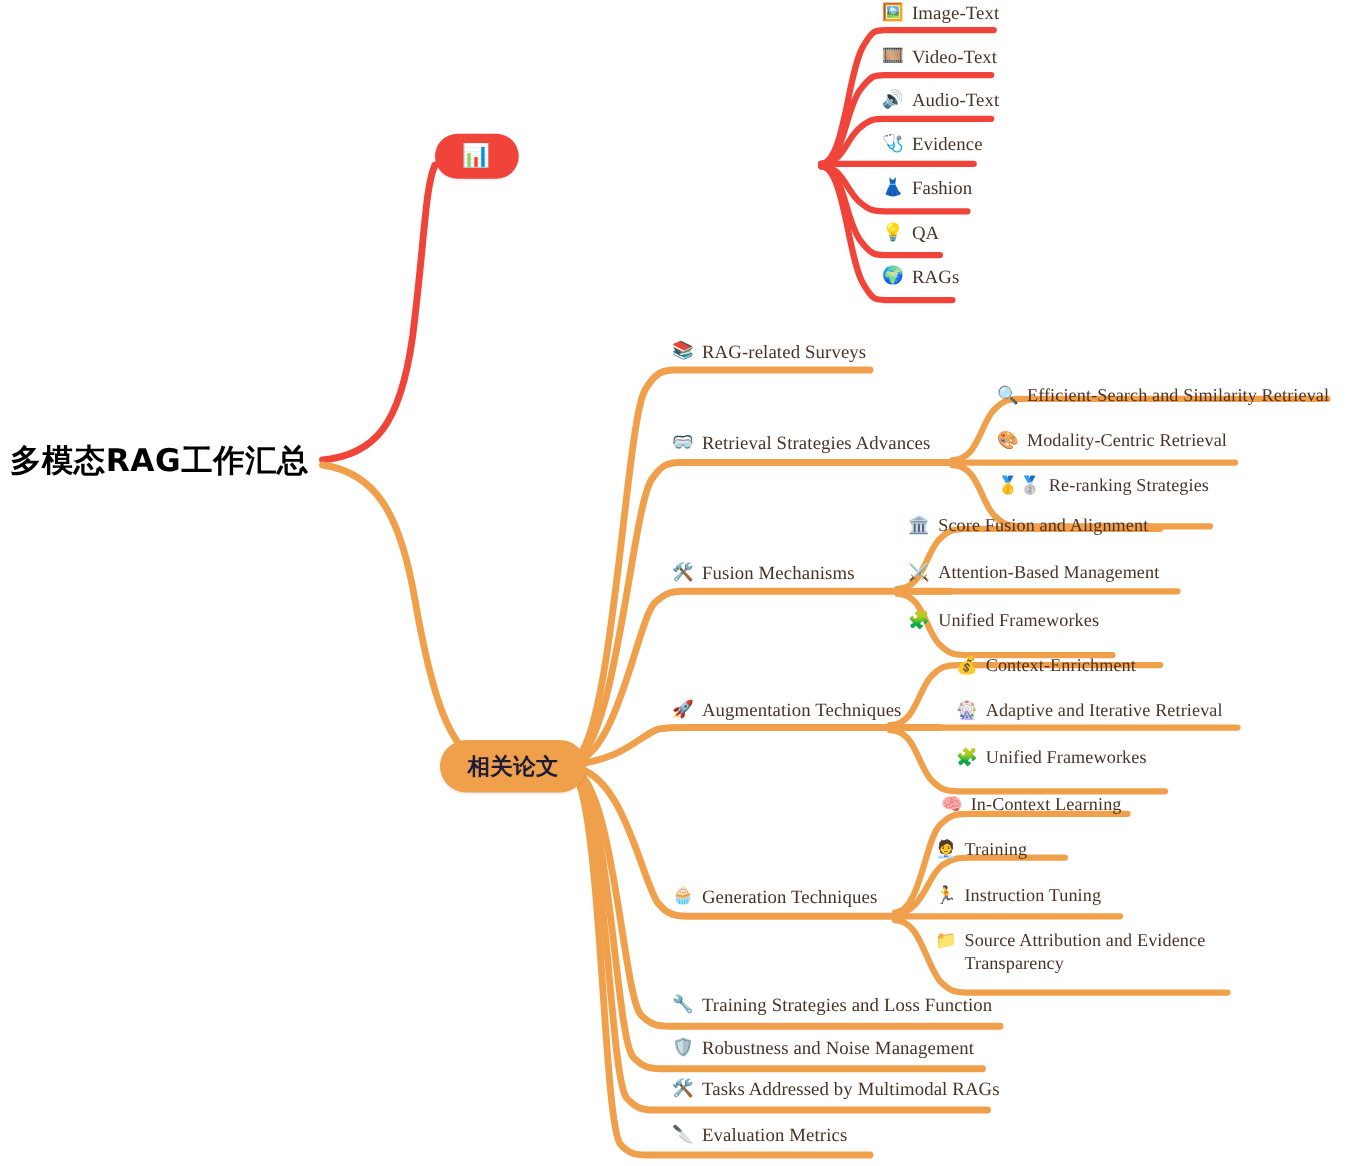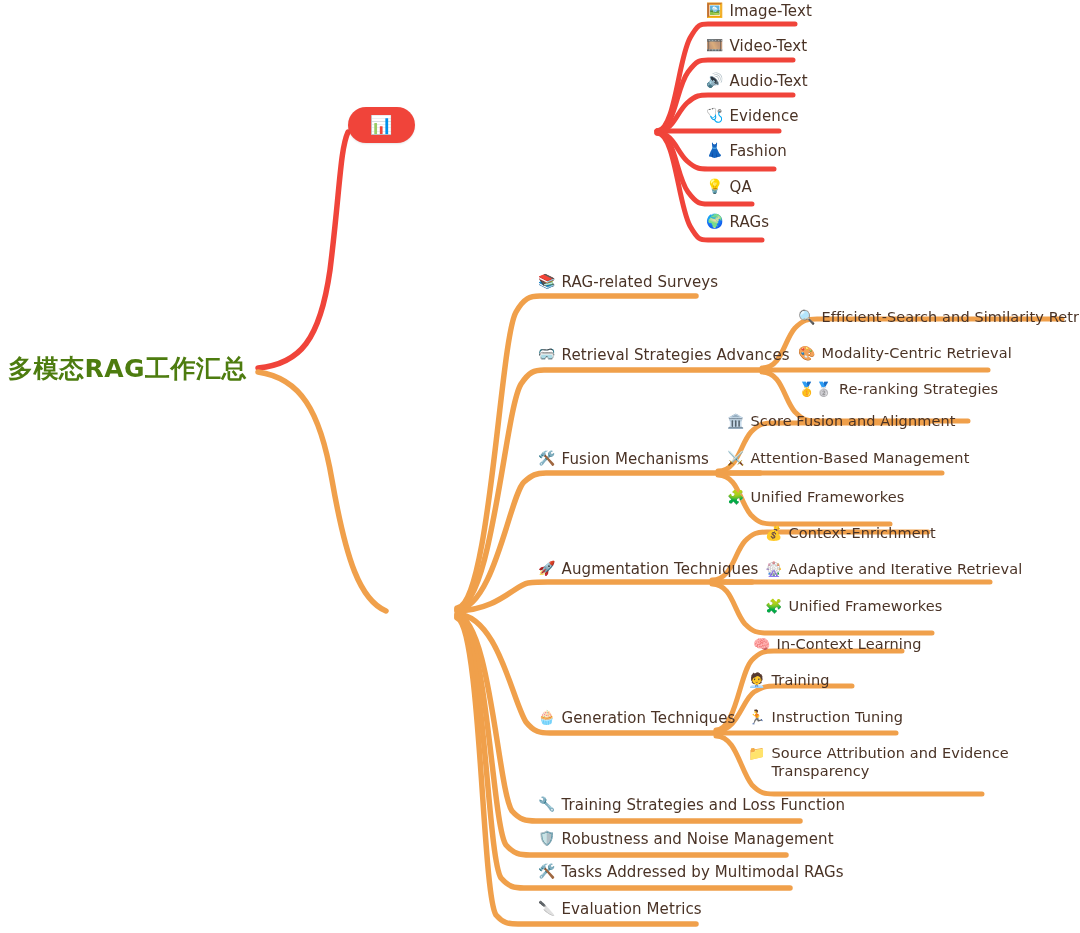--- a/index.html
+++ b/index.html
@@ -28,21 +28,21 @@
   .node {
     position: absolute;
     white-space: nowrap;
   }
   
   .root-node {
     left: 8px;
     top: 352px;
     font-size: 25px;
     font-weight: 700;
-    color: #4d7c0f;
+    color: #000000;
     letter-spacing: 0.5px;
     font-family: "DejaVu Sans", "Liberation Sans", sans-serif;
   }
   
   .pill {
     display: inline-flex;
     align-items: center;
     gap: 8px;
     border-radius: 22px;
     padding: 9px 22px;
@@ -64,21 +64,21 @@
     color: #4a3326;
     font-size: 15px;
     line-height: 1.22;
     letter-spacing: 0.1px;
     display: flex;
     align-items: flex-start;
     gap: 6px;
     white-space: nowrap;
   }
   .leaf .emoji { font-size: 14px; line-height: 1.25; }
-  .leaf .txt { white-space: nowrap; }
+  .leaf .txt { white-space: nowrap; font-family: Liberation Serif, serif; }
   .leaf.wrap .txt { white-space: normal; max-width: 240px; }
   .leaf-sm { font-size: 14.5px; }
   
   .watermark {
     position: absolute;
     left: 650px;
     top: 868px;
     display: flex;
     align-items: center;
     gap: 10px;
@@ -161,20 +161,25 @@
   <div class="node root-node">
     <span>多模态RAG工作汇总</span>
   </div>
 
   <div class="node" style="left:348px; top:107px;">
     <span class="pill pill-red">
       <span class="emoji">📊</span>
     </span>
   </div>
 
+  <div class="node" style="left:352px; top:592px;">
+    <span class="pill pill-orange">
+      <span>相关论文</span>
+    </span>
+  </div>
 
   <div class="leaf" style="left:706px; top:2px;">
     <span class="emoji">🖼️</span>
     <span class="txt">Image-Text</span>
   </div>
   <div class="leaf" style="left:706px; top:37px;">
     <span class="emoji">🎞️</span>
     <span class="txt">Video-Text</span>
   </div>
   <div class="leaf" style="left:706px; top:72px;">

